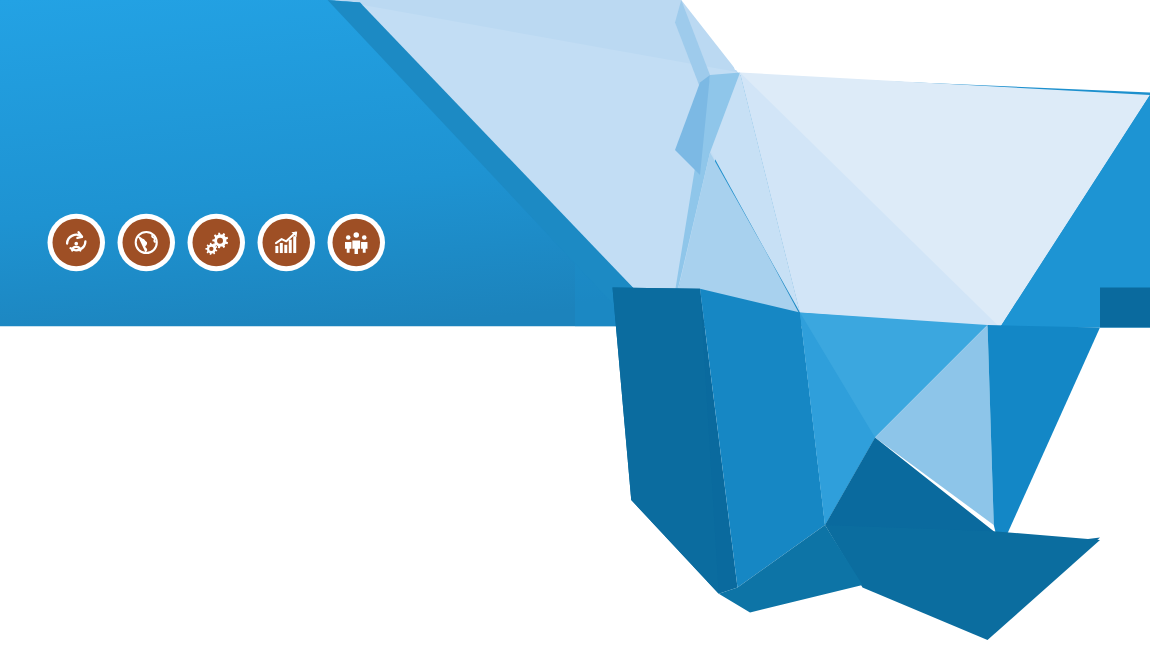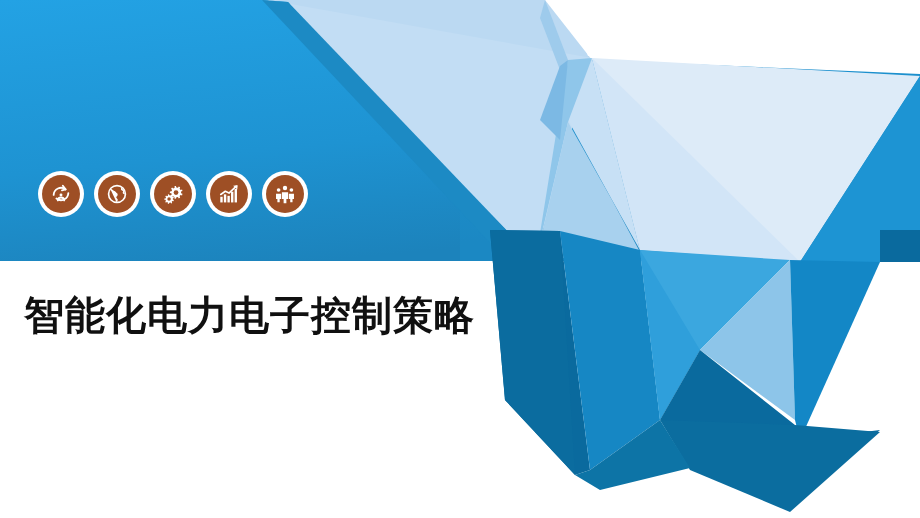--- a/index.html
+++ b/index.html
@@ -210,15 +210,14 @@
             <path d="M2.2 11.6h5.6v5.8H6.2V21H3.7v-3.6H2.2z"></path>
             <circle cx="19" cy="7.6" r="2"></circle>
             <path d="M16.2 11.6h5.6v5.8h-1.6V21h-2.5v-3.6h-1.5z"></path>
           </g>
         </svg>
       </div>
     </div>
 
   </div>
 
-  <div id="main-title">智能化电力电子控制策略</div>
 
 </div>
 
 </body></html>

